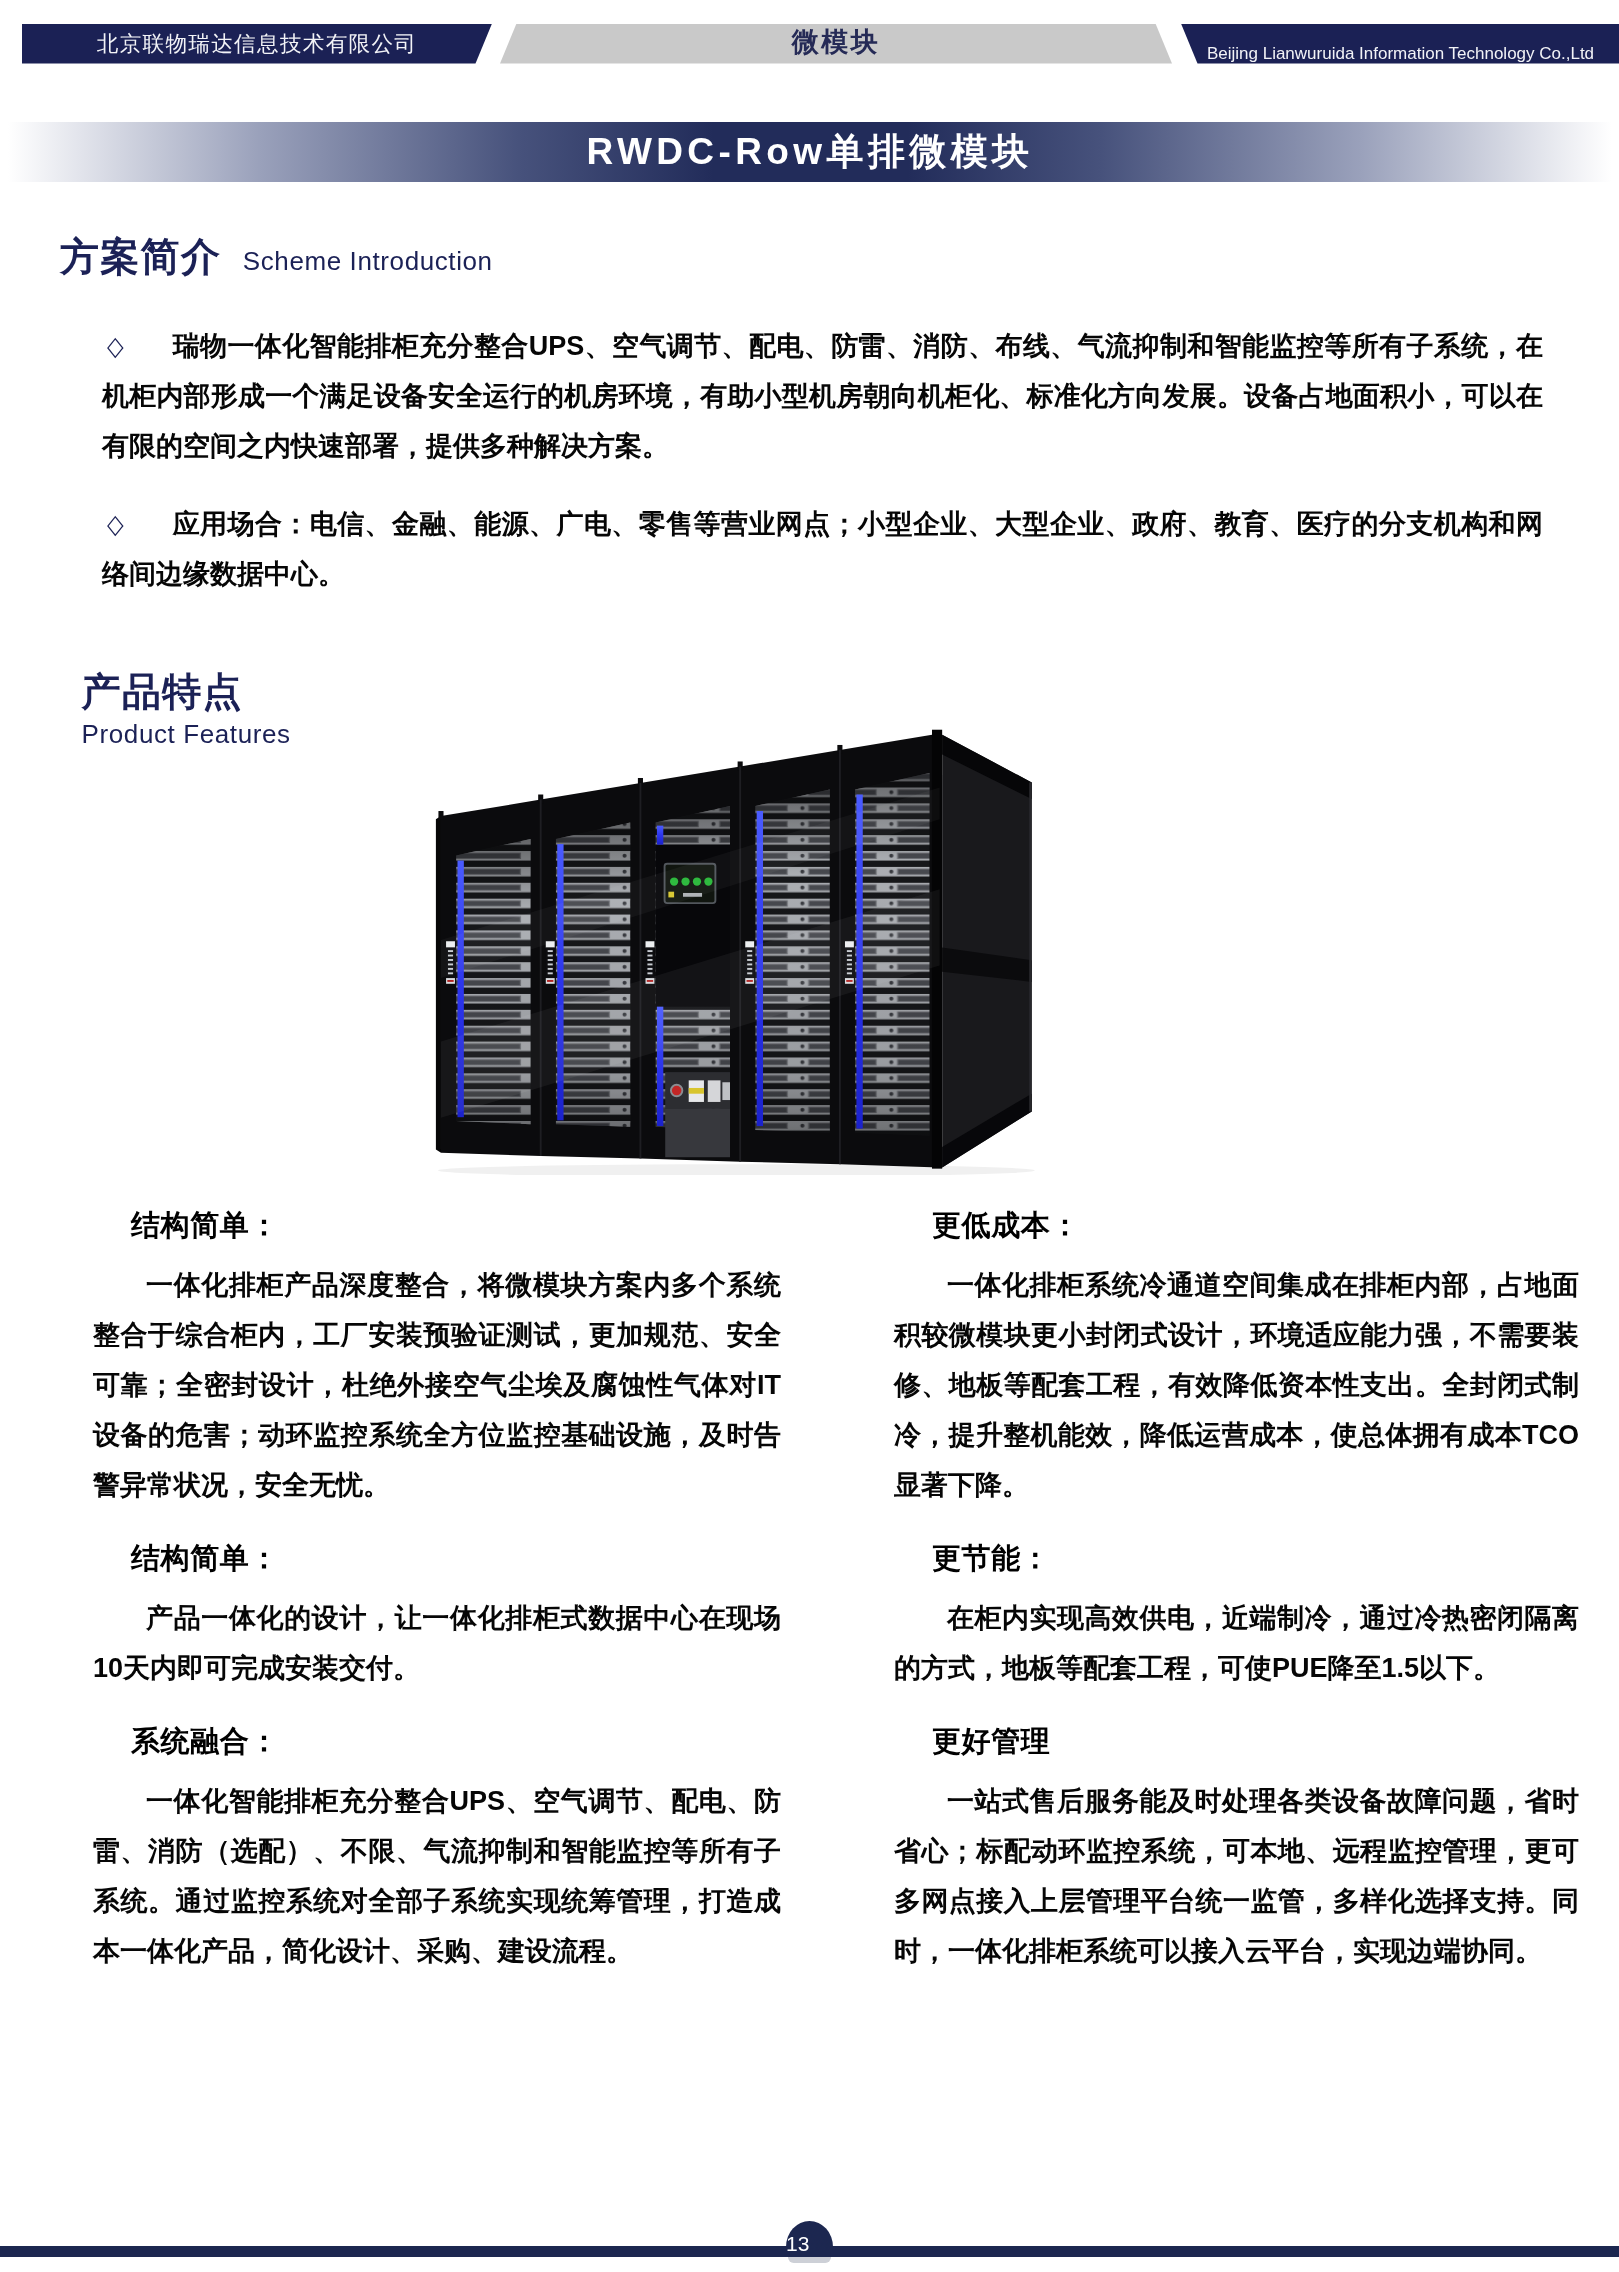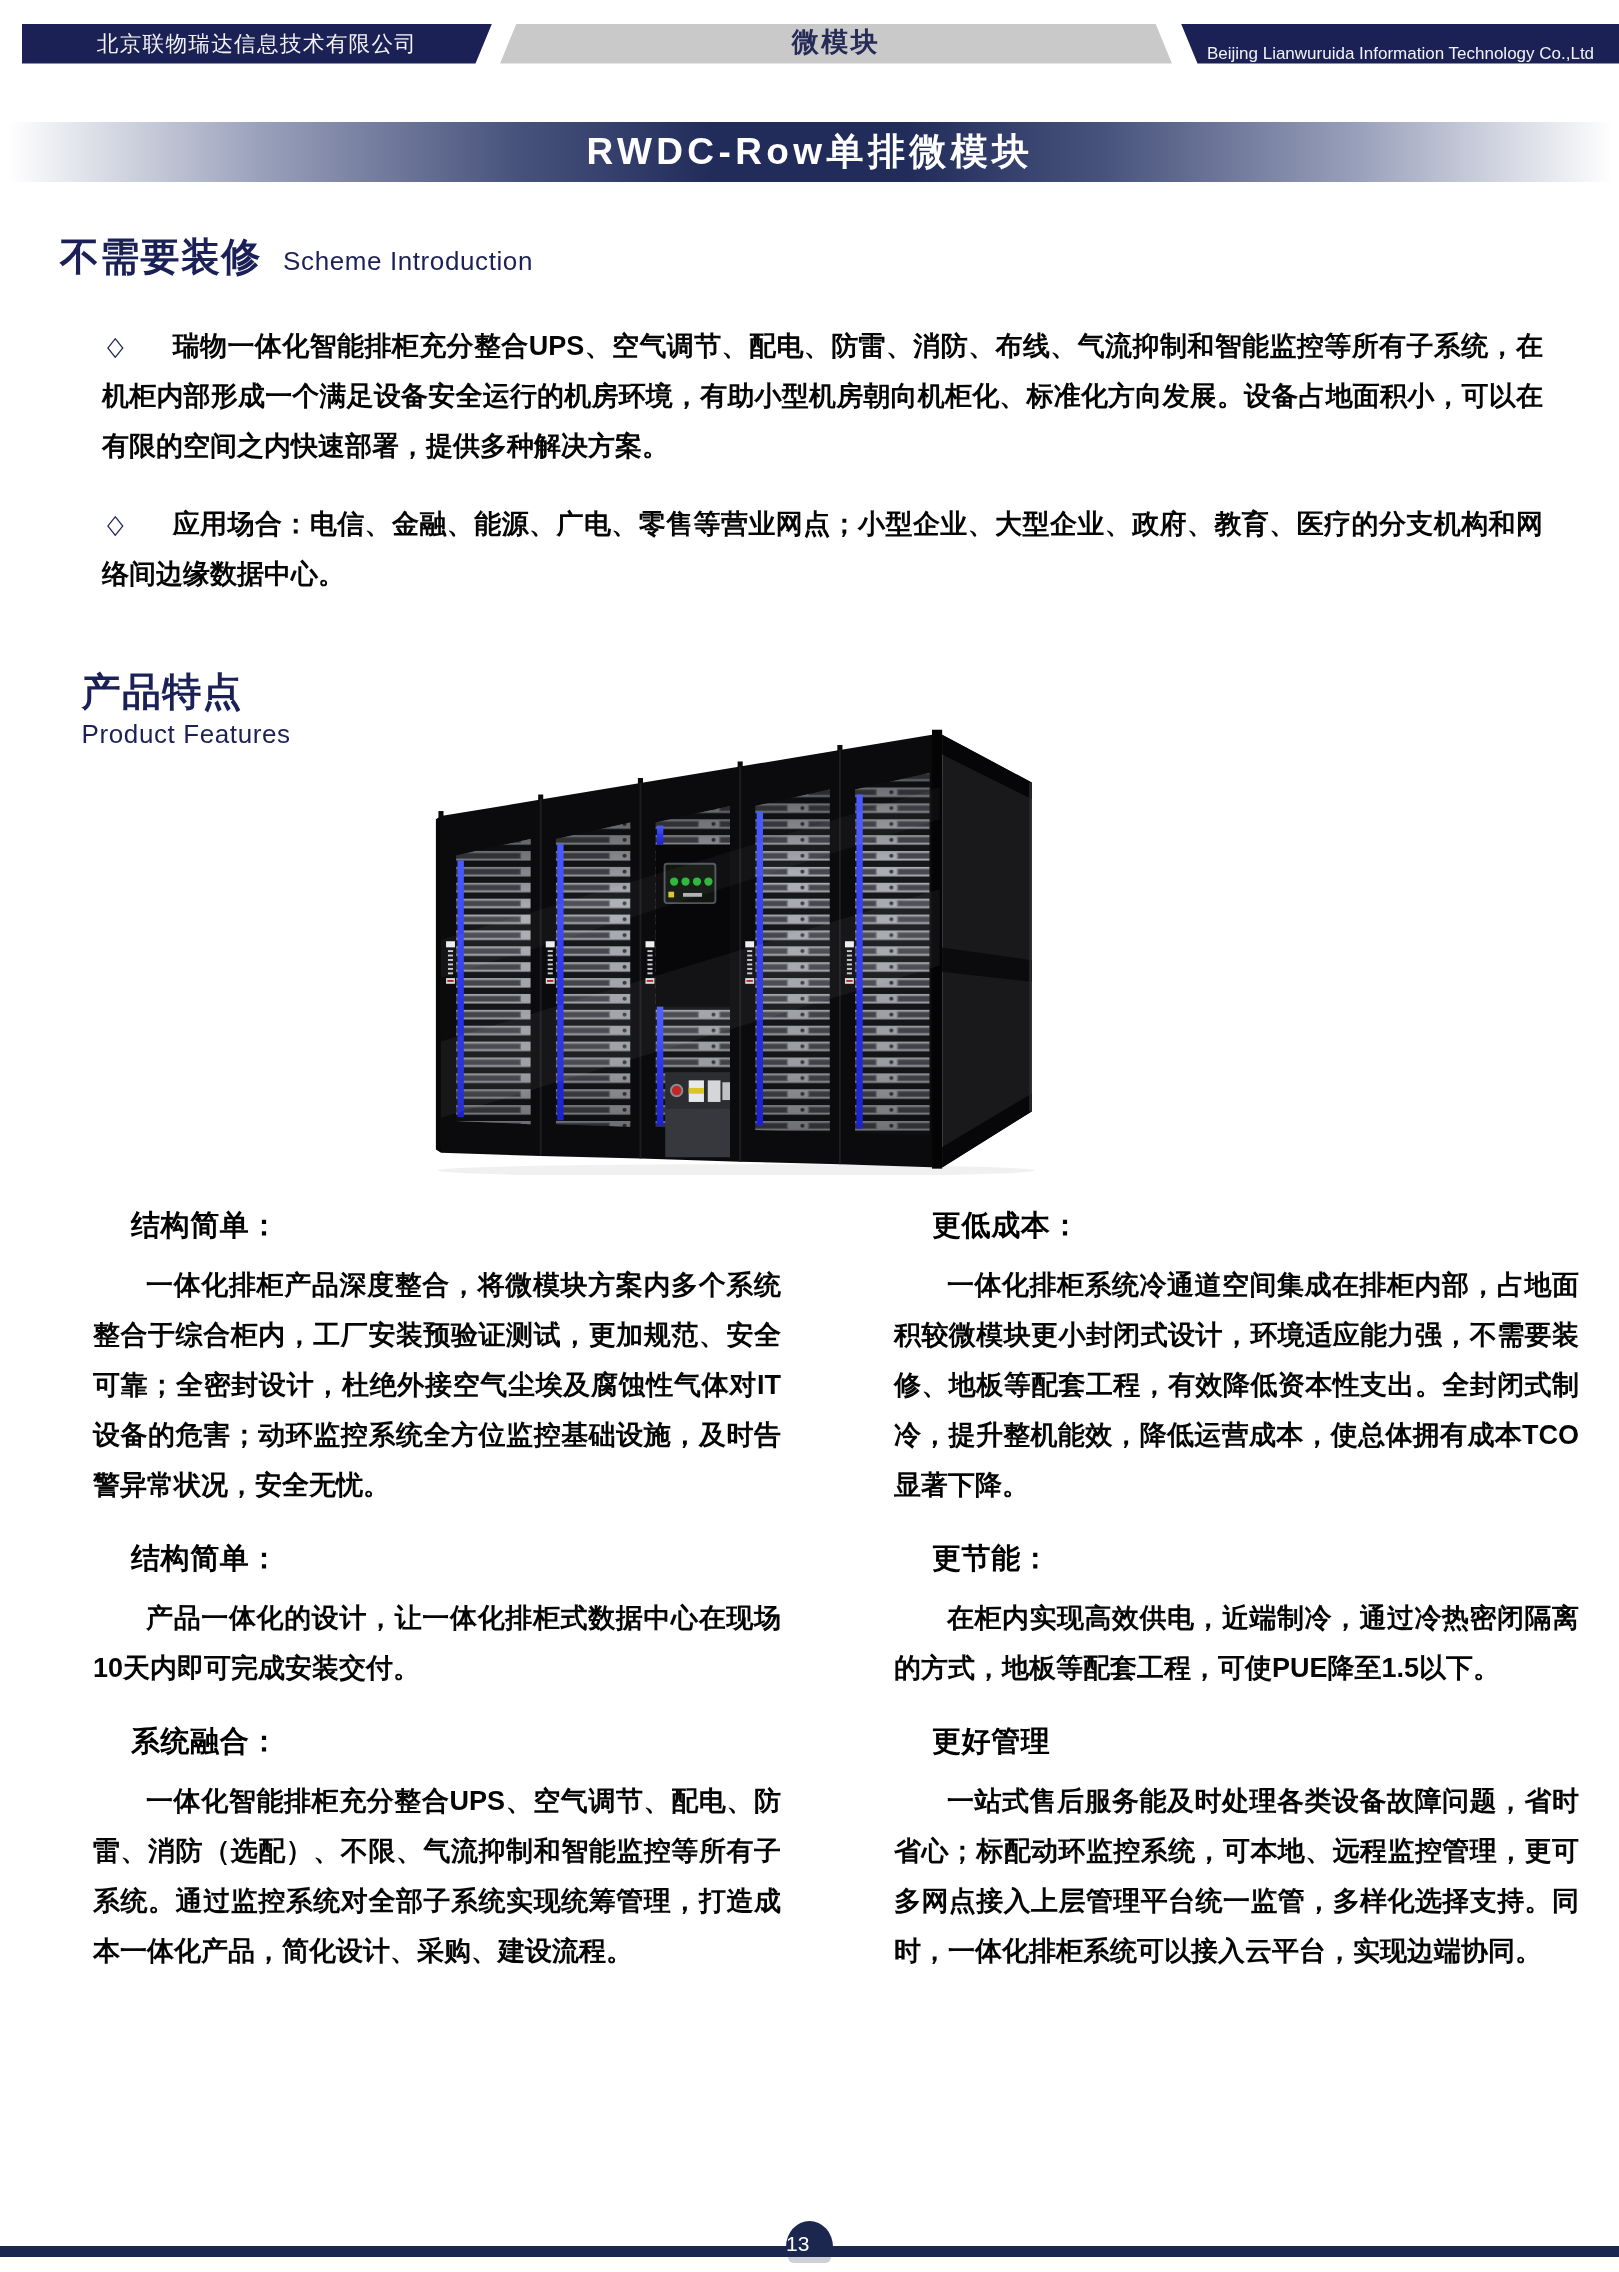--- a/index.html
+++ b/index.html
@@ -77,21 +77,21 @@
   </div>
   <div class="hdr-right">
     <span>Beijing Lianwuruida Information Technology Co.,Ltd</span>
   </div>
 
   <div class="banner">
     <span>RWDC-Row单排微模块</span>
   </div>
 
   <div class="sec-title sec-scheme">
-    <span class="cn">不需要装修</span>
+    <span class="cn">方案简介</span>
     <span class="en">Scheme Introduction</span>
   </div>
 
   <div class="intro">
     <p><span class="diamond">◇</span><span>瑞物一体化智能排柜充分整合UPS、空气调节、配电、防雷、消防、布线、气流抑制和智能监控等所有子系统，在机柜内部形成一个满足设备安全运行的机房环境，有助小型机房朝向机柜化、标准化方向发展。设备占地面积小，可以在有限的空间之内快速部署，提供多种解决方案。</span></p>
     <p><span class="diamond">◇</span><span>应用场合：电信、金融、能源、广电、零售等营业网点；小型企业、大型企业、政府、教育、医疗的分支机构和网络间边缘数据中心。</span></p>
   </div>
 
   <div class="sec-title sec-features">
     <span class="cn">产品特点</span>

